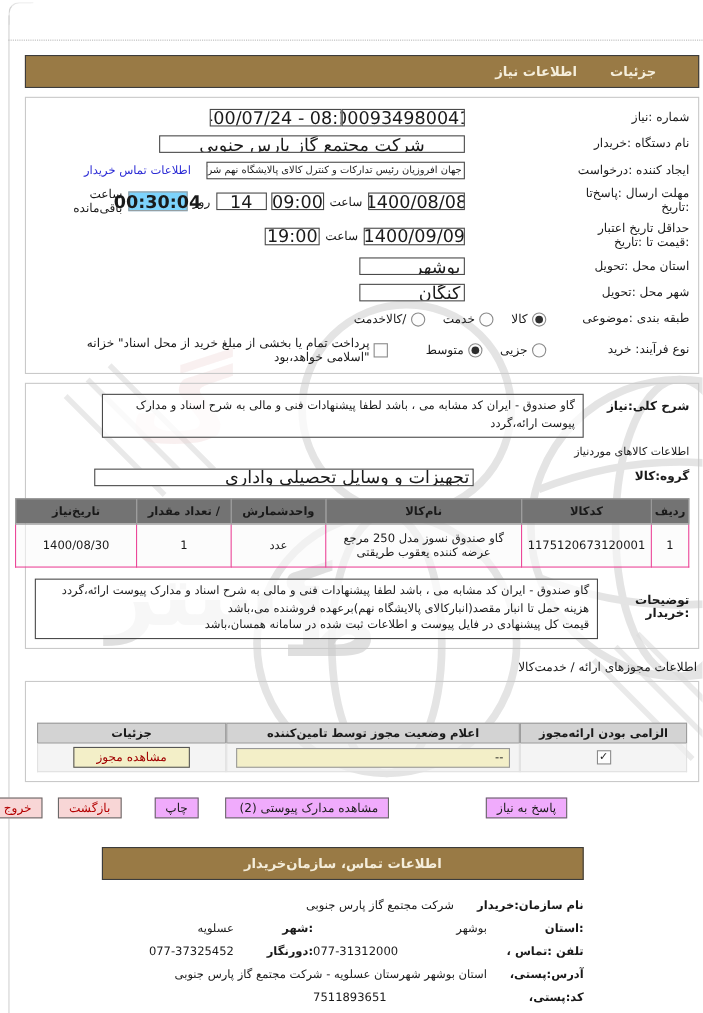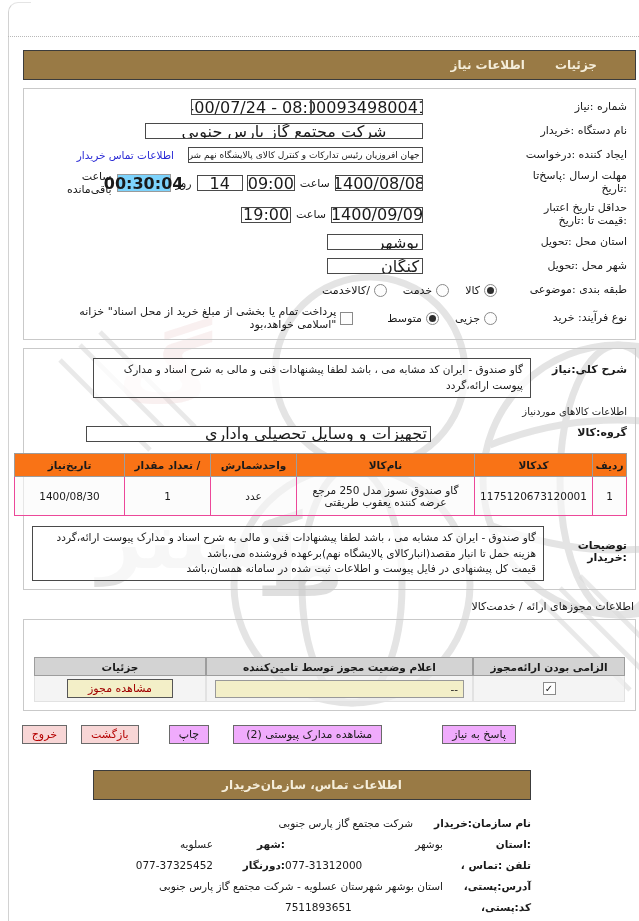--- a/index.html
+++ b/index.html
@@ -52,21 +52,21 @@
   .cb{width:11px;height:11px;border:1px solid #8a8a8a;background:#fdfdfd;display:inline-flex;
     align-items:center;justify-content:center;font-size:10px;line-height:1;flex:0 0 auto;color:#222;}
   .cb.on::after{content:"✓";}
   .optlabel{font-size:11px;margin:0 4px 0 16px;}
 
   .textbox{border:1px solid #4a4a4a;background:rgba(255,255,255,.75);font-size:10.5px;
     padding:3px 7px;line-height:1.5;box-sizing:border-box;}
   .section-title{font-weight:normal;font-size:10px;margin:2px 0 2px;}
 
   table.goods{border-collapse:collapse;width:100%;table-layout:fixed;font-size:10.5px;margin-top:4px;}
-  table.goods th{background:#f97316;border:1px solid #9d9d9d;font-weight:bold;height:20px;padding:1px 2px;}
+  table.goods th{background:#737373;border:1px solid #9d9d9d;font-weight:bold;height:20px;padding:1px 2px;}
   table.goods td{background:rgba(250,250,250,.6);border:1px solid #ec4899;text-align:center;
     height:36px;padding:1px 2px;}
   .ltrnum{direction:ltr;unicode-bidi:embed;}
 
   .permits-outer{border:1px solid #c9c9c9;margin-top:6px;height:92px;position:relative;box-sizing:border-box;}
   .permits-table{position:absolute;bottom:8px;right:10px;left:10px;font-size:10.5px;}
   .permits-head,.permits-row{display:flex;}
   .permits-head > div{background:#d3d3d3;border:1px solid #9d9d9d;font-weight:bold;height:19px;
     display:flex;align-items:center;justify-content:center;box-sizing:border-box;}
   .permits-row > div{background:rgba(240,240,240,.7);height:26px;display:flex;align-items:center;
@@ -77,21 +77,21 @@
   .status-input{background:#f3efc8;border:1px solid #999;height:18px;flex:1;margin:0 8px;
     display:flex;align-items:center;padding:0 5px;box-sizing:border-box;}
   .btn-permit{background:#f3efc8;border:1px solid #555;color:#a00000;font-size:11px;
     padding:2px 20px;cursor:pointer;font-family:inherit;}
 
   .actions{display:flex;align-items:center;margin-top:14px;padding-right:120px;font-size:11px;}
   .btn{border:1px solid #6a6a6a;font-size:11px;padding:2px 9px;cursor:pointer;
     font-family:inherit;white-space:nowrap;}
   .btn.green{background:#f0abfc;color:#1c1c1c;}
   .btn.pink{background:#f8d6d6;color:#b40000;}
-  .mr88{margin-right:60px;padding-left:12px;} .mr24{margin-right:24px;} .mr30{margin-right:30px;} .mr14{margin-right:14px;}
+  .mr88{margin-right:88px;padding-left:12px;} .mr24{margin-right:24px;} .mr30{margin-right:30px;} .mr14{margin-right:14px;}
 
   .bar2{width:438px;margin:26px 105px 0 auto;}
 
   .contact{padding:12px 105px 0 0;font-size:10.5px;}
   .crow{display:flex;align-items:center;min-height:21px;}
   .clabel{font-weight:bold;width:88px;flex:0 0 auto;}
   .cvalue{width:158px;flex:0 0 auto;}
   .clabel2{font-weight:bold;width:72px;flex:0 0 auto;}
   .cvalue2{flex:0 0 auto;}
 </style>

